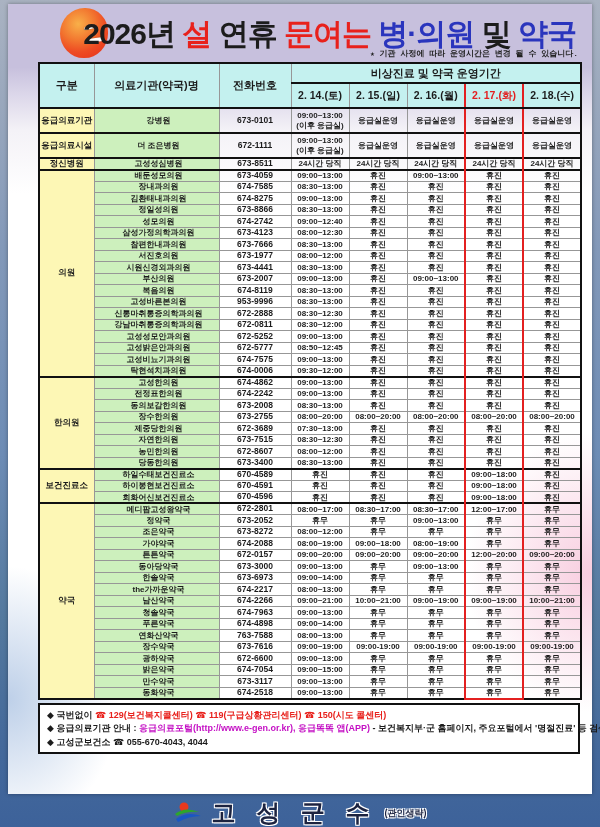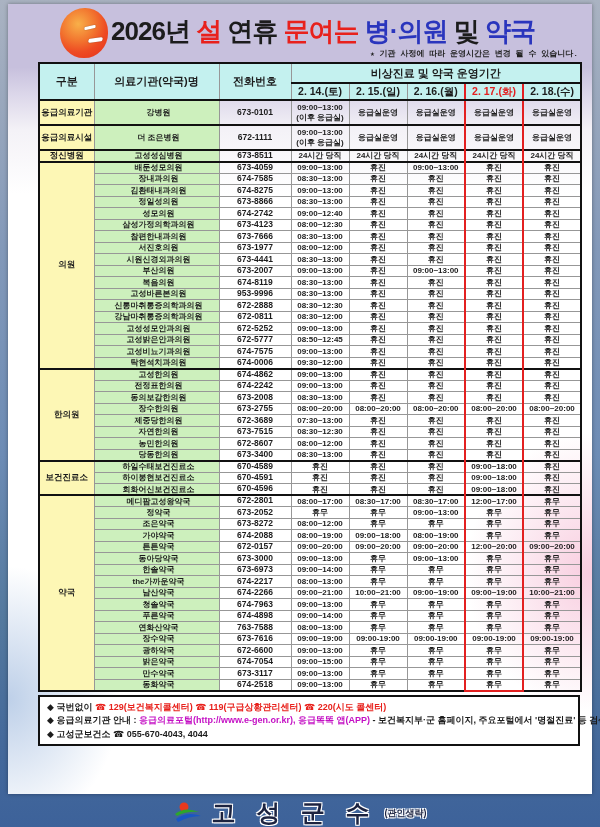--- a/index.html
+++ b/index.html
@@ -20,37 +20,37 @@
   
   .sun {
     position:absolute; left:52px; top:4px; width:48px; height:50px;
     border-radius: 52% 48% 50% 50%;
     background: radial-gradient(circle at 38% 32%, #f8b049 0%, #f2752f 38%, #ee4b23 62%, #e9391d 85%);
   }
   .crane { position:absolute; background:#fff; border-radius:1px 4px 1px 4px; box-shadow:0 0 1px rgba(60,40,30,.6); }
   .crane.c1 { width:12px; height:3px; left:24px; top:18px; transform:rotate(-12deg) skewX(-30deg); }
   .crane.c2 { width:15px; height:4px; left:28px; top:30px; transform:rotate(-8deg) skewX(-35deg); }
   h1.title {
-    position:absolute; left:0; right:0; top:10px; text-align:center;
-    font-size:26px; font-weight:bold; letter-spacing:-1px; white-space:nowrap;
+    position:absolute; left:0; right:16px; top:10px; text-align:right;
+    font-size:30px; font-weight:bold; letter-spacing:-1px; white-space:nowrap;
     padding-left:46px;
   }
   .note {
     position:absolute; right:14px; top:44px; font-size:8px; font-weight:bold; color:#222;font-family:Liberation Mono, monospace;
   }
   
   .content { position:absolute; left:30px; top:58px; width:542px; }
   table.sched { width:542px; border-collapse:collapse; table-layout:fixed; border:2px solid #111;padding-left:8px; }
   table.sched th, table.sched td {
     border:1px solid #979797; text-align:center; vertical-align:middle;
     font-weight:bold; color:#1c1c1c; overflow:hidden;
   }
   table.sched thead th { background:var(--headbg,#c4f1ef); border-bottom:2px solid #111; }
   th.h1 { height:20px; font-size:11px; }
-  th.h2 { height:17px; font-size:10.5px; }
+  th.h2 { height:25px; font-size:10.5px; }
   td { height:11.5px; font-size:8px; line-height:1.15; }
   tr.tall td { height:25px; }
   td.cat  { background:var(--catbg,#fdf7b5); font-size:8.5px; border-right:1px solid #979797; }
   td.name { background:var(--namebg,#cdf0bd); text-align:left; padding-left:4px; }
   td.phone{ border-right:2px solid #111; font-size:8.5px; }
   th.phoneh{ border-right:2px solid #111; }
   td.time { white-space:pre-line; }
   tr.group-top td { border-top:2px solid #111;margin-top:40px; }
   .hl  { border-left:2px solid var(--hl,#e32020) !important; border-right:2px solid var(--hl,#e32020) !important; }
   .hl-top { border-top:2px solid var(--hl,#e32020) !important; color:var(--hl,#e32020) !important; }
@@ -561,21 +561,21 @@
             <td class="time">09:00~13:00</td>
             <td class="time">휴무</td>
             <td class="time">휴무</td>
             <td class="time hl hl-bottom">휴무</td>
             <td class="time">휴무</td>
           </tr>
         </tbody>
     </table>
 
     <div class="footer-box">
-        <div><span style="color: rgb(28, 28, 28);">◆ 국번없이 </span><span style="color: rgb(232, 33, 28);">☎ 129(보건복지콜센터)</span><span style="color: rgb(28, 28, 28);">  </span><span style="color: rgb(232, 33, 28);">☎ 119(구급상황관리센터)</span><span style="color: rgb(28, 28, 28);">  </span><span style="color: rgb(232, 33, 28);">☎ 220(시도 콜센터)</span></div>
+        <div><span style="color: rgb(28, 28, 28);">◆ 국번없이 </span><span style="color: rgb(232, 33, 28);">☎ 129(보건복지콜센터)</span><span style="color: rgb(28, 28, 28);">  </span><span style="color: rgb(232, 33, 28);">☎ 119(구급상황관리센터)</span><span style="color: rgb(28, 28, 28);">  </span><span style="color: rgb(232, 33, 28);">☎ 150(시도 콜센터)</span></div>
         <div><span style="color: rgb(28, 28, 28);">◆ 응급의료기관 안내 : </span><span style="color: rgb(196, 16, 196);">응급의료포털(http://www.e-gen.or.kr), 응급똑똑 앱(APP)</span><span style="color: rgb(28, 28, 28);">  - 보건복지부·군 홈페이지, 주요포털에서 '명절진료' 등 검색</span></div>
         <div><span style="color: rgb(28, 28, 28);">◆ 고성군보건소 ☎ 055-670-4043, 4044</span></div>
       </div>
   </div>
 </div>
 
 <div class="stamp">
   <span class="stamp-inner">
     <svg width="30" height="24" viewBox="0 0 30 24">
       <circle cx="11" cy="6" r="4.5" fill="#e8391d"></circle>

